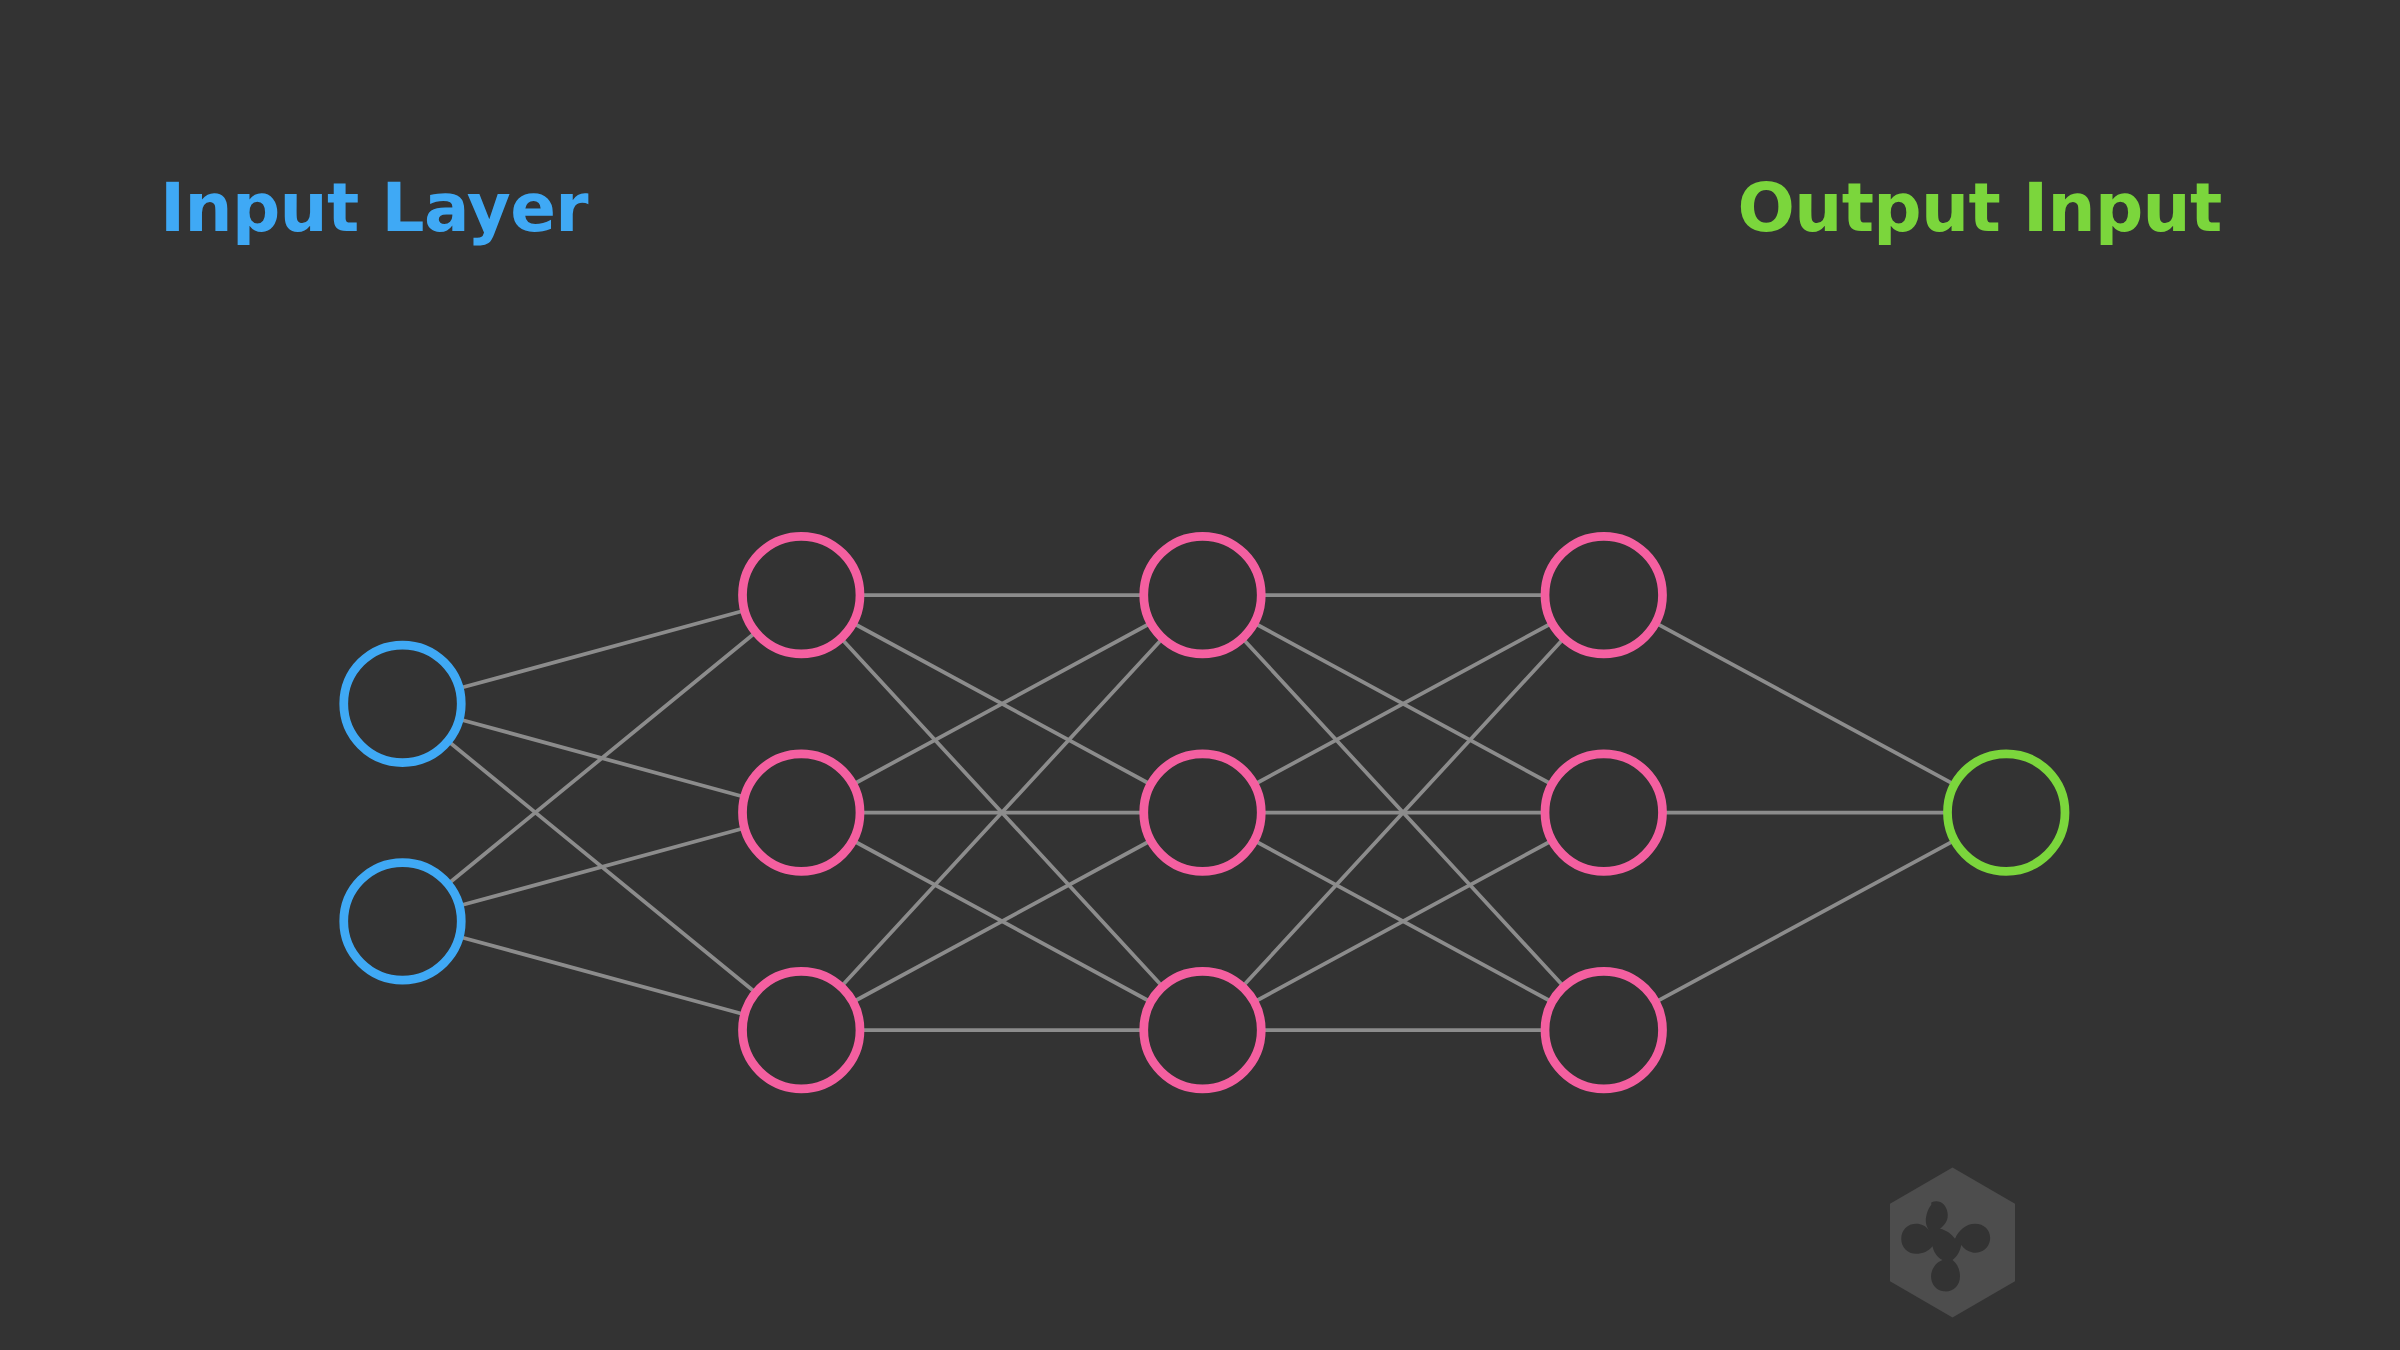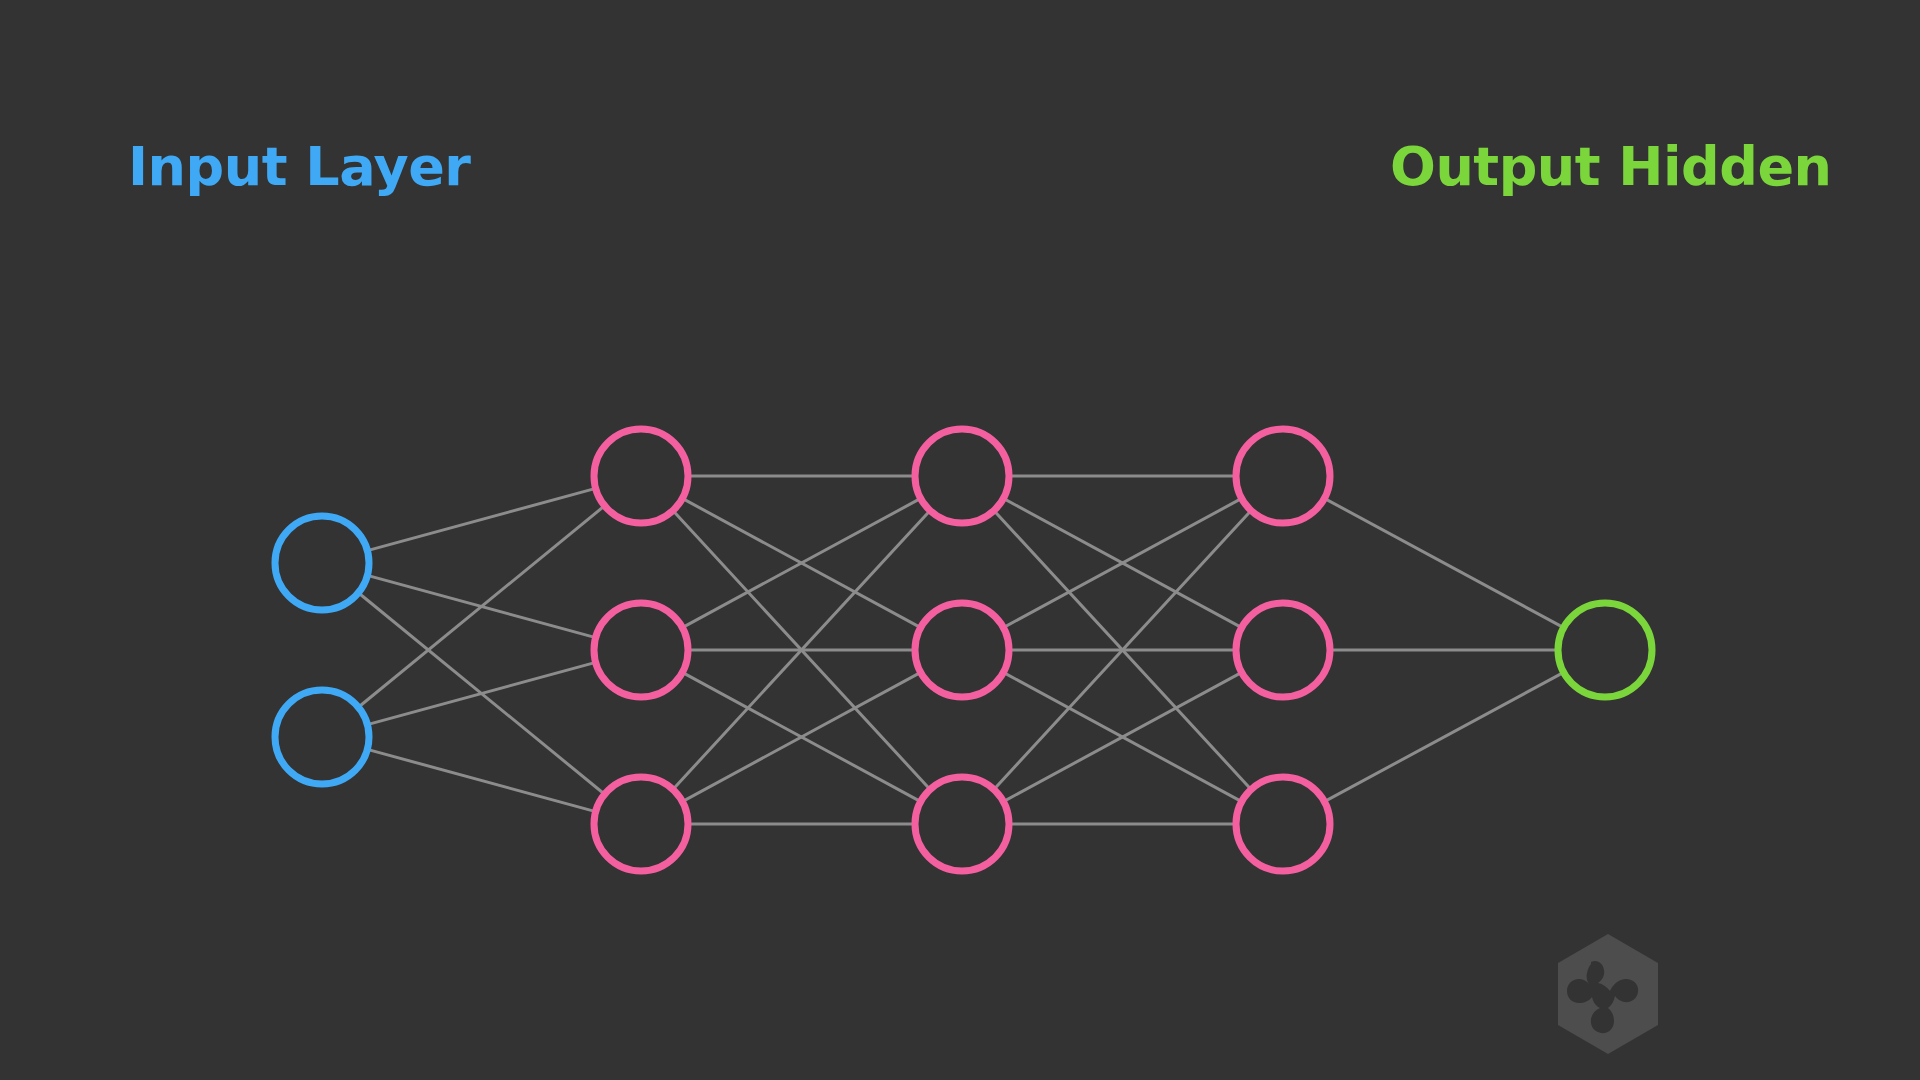--- a/index.html
+++ b/index.html
@@ -12,21 +12,20 @@
     height: 1080px;
     overflow: hidden;
     font-family: "DejaVu Sans", sans-serif;
     position: relative;
   }
   #stage {
     position: absolute;
     inset: 0;
     width: 1652px;
     height: 1080px;
-    padding-left: 46px;
   }
   .layer-label {
     position: absolute;
     font-family: "DejaVu Sans", sans-serif;
     font-weight: bold;
     font-size: 54px;
     letter-spacing: -0.5px;
     white-space: nowrap;
     line-height: 1;
     user-select: none;
@@ -98,21 +97,21 @@
         <circle cx="1283" cy="476" r="47" fill="none" stroke="#F45FA0" stroke-width="7"></circle>
         <circle cx="1283" cy="650" r="47" fill="none" stroke="#F45FA0" stroke-width="7"></circle>
         <circle cx="1283" cy="824" r="47" fill="none" stroke="#F45FA0" stroke-width="7"></circle>
         <circle cx="1605" cy="650" r="47" fill="none" stroke="#7BD63C" stroke-width="7"></circle>
       </g>
   </svg>
 
   <div class="layer-label" id="label-input">Input Layer</div>
 
 
-  <div class="layer-label" id="label-output">Output Hidden</div>
+  <div class="layer-label" id="label-output">Output Input</div>
 
   <svg id="watermark" viewBox="0 0 112 124" xmlns="http://www.w3.org/2000/svg">
     <path id="wm-hex" d="M56 2 L106 31 L106 93 L56 122 L6 93 L6 31 Z" fill="#4D4D4D"></path>
     <path id="wm-glyph" d="M39 30
              c6 -3 12 1 13 8
              c1 6 -2 10 -6 13
              c5 1 9 4 12 8
              c3 -7 9 -12 16 -12
              c8 0 13 6 12 13
              c-1 7 -7 11 -14 10

